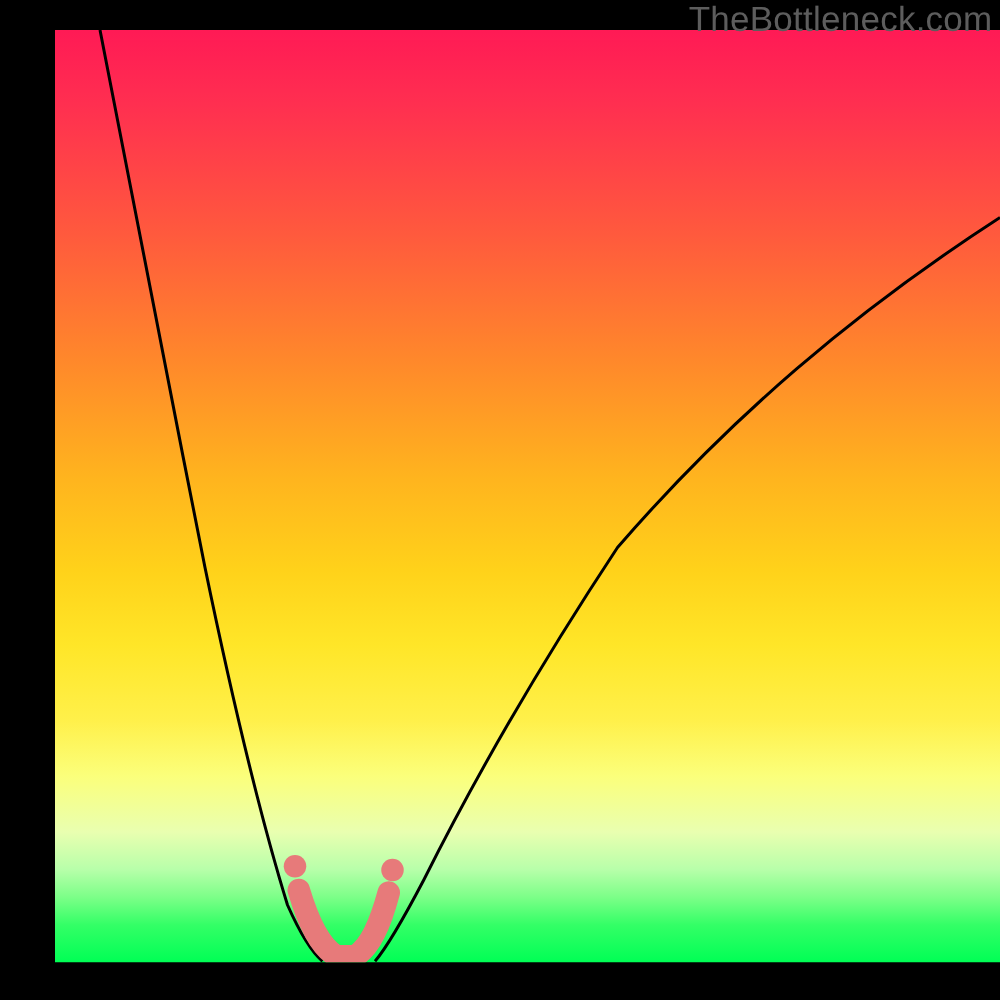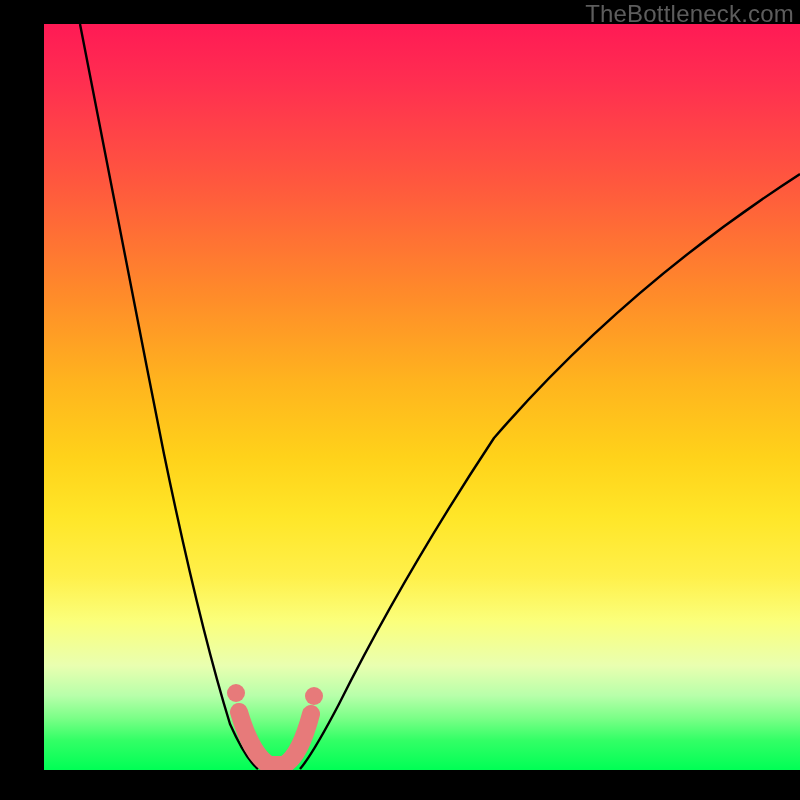--- a/index.html
+++ b/index.html
@@ -45,21 +45,21 @@
       #7cff88 93%,
       #33ff66 96%,
       #00ff55 100%
     );
   }
   .credit {
     position: absolute;
     top: 0;
     right: 6px;
     font-family: Arial, Helvetica, sans-serif;
-    font-size: 24px;
+    font-size: 28px;
     color: #5d5d5d;
     font-weight: 500;
     letter-spacing: 0.2px;
     user-select: none;
   }
   svg.curves {
     position: absolute;
     inset: 0;
   }
 </style>

